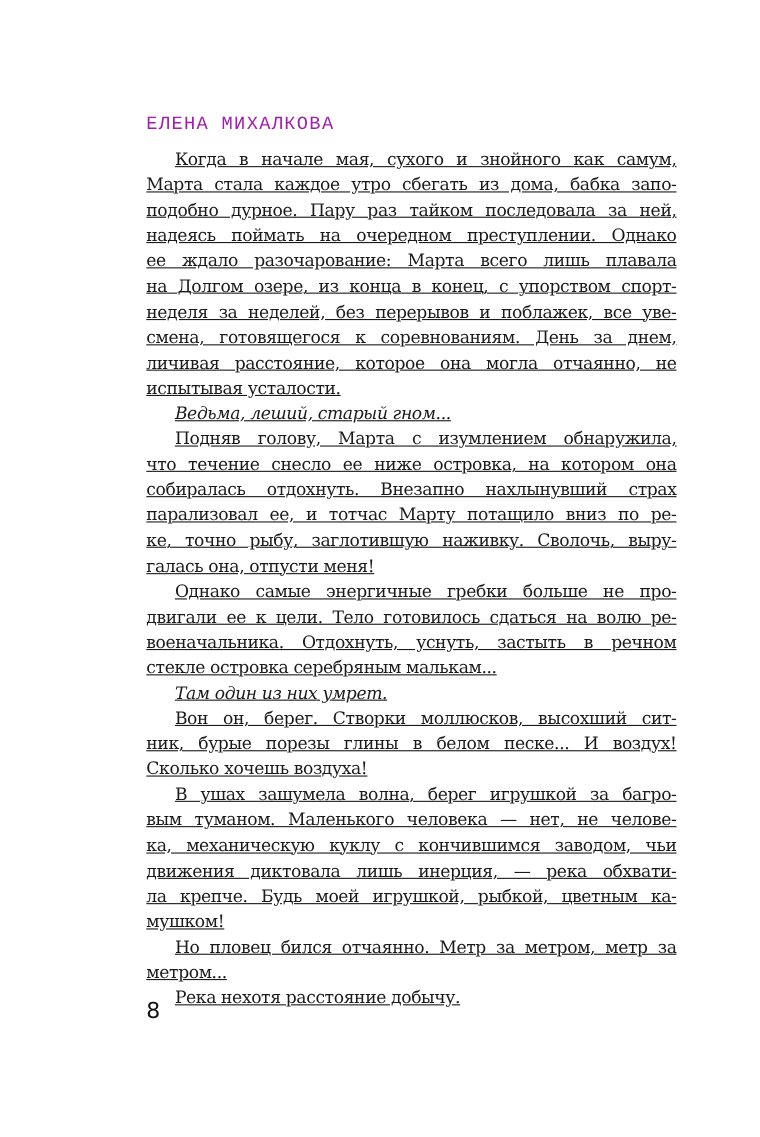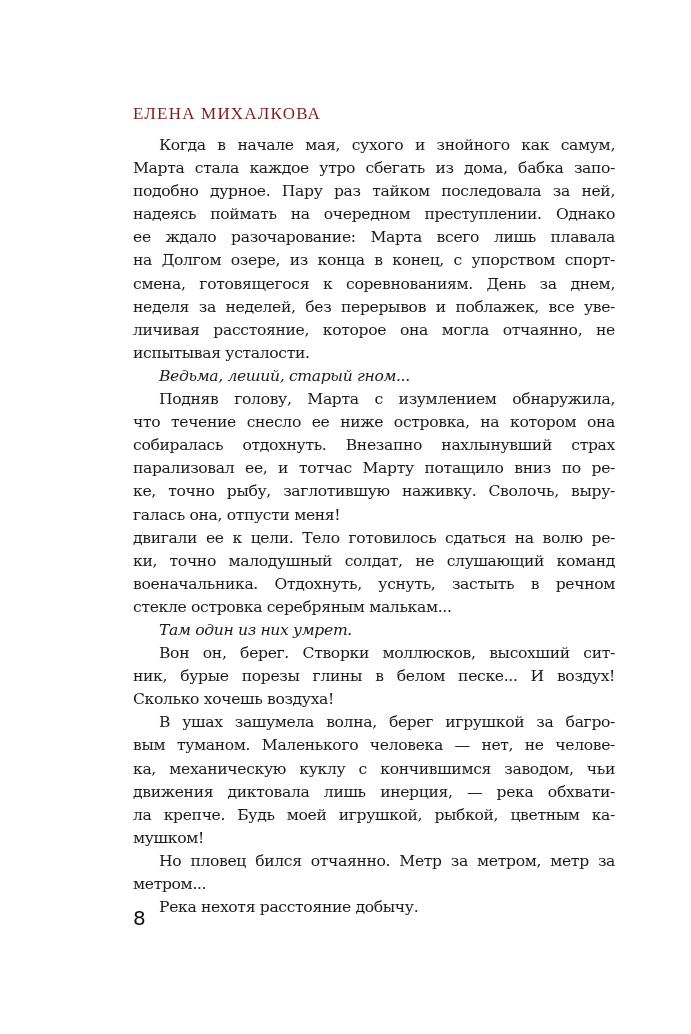--- a/index.html
+++ b/index.html
@@ -6,42 +6,43 @@
   body {
     width: 691px; height: 1034px;
     background: #ffffff;
     position: relative;
     overflow: hidden;
     color: #1a1a1a;
   }
   .page-header {
     position: absolute;
     left: 133px; top: 104px;
-    font-family: Liberation Serif, serif;
+    font-family: Liberation Mono, monospace;
     font-size: 17px;
     letter-spacing: 1.2px;
-    color: #7f1d1d;
+    color: #a21caf;
     white-space: nowrap;
   }
   .text-block {
     position: absolute;
     left: 133px; top: 134px;
     width: 482px;
     font-family: "DejaVu Serif", serif;
     font-size: 15.6px;
     line-height: 23.1px;
     color: #1a1a1a;
   }
   .line {
     display: block;
     height: 23.1px;
     white-space: nowrap;
     text-align: justify;
     text-align-last: justify;
     letter-spacing: -0.35px;
+    text-decoration: underline;
   }
   .line.last { text-align-last: left; }
   .line.indent { padding-left: 26px; }
   .line.italic { font-style: italic; }
   .page-number {
     position: absolute;
     left: 133px; top: 906px;
     font-family: "DejaVu Sans", sans-serif;
     font-size: 20px;
     color: #111;
@@ -52,33 +53,33 @@
 
 <div class="page-header">ЕЛЕНА МИХАЛКОВА</div>
 
 <div class="text-block" id="text-block">
     <span class="line indent">Когда в начале мая, сухого и знойного как самум,</span>
     <span class="line">Марта стала каждое утро сбегать из дома, бабка запо-</span>
     <span class="line">подобно дурное. Пару раз тайком последовала за ней,</span>
     <span class="line">надеясь поймать на очередном преступлении. Однако</span>
     <span class="line">ее ждало разочарование: Марта всего лишь плавала</span>
     <span class="line">на Долгом озере, из конца в конец, с упорством спорт-</span>
+    <span class="line">неделя за неделей, без перерывов и поблажек, все уве-</span>
     <span class="line">смена, готовящегося к соревнованиям. День за днем,</span>
-    <span class="line">неделя за неделей, без перерывов и поблажек, все уве-</span>
     <span class="line">личивая расстояние, которое она могла отчаянно, не</span>
     <span class="line last">испытывая усталости.</span>
     <span class="line indent italic last">Ведьма, леший, старый гном...</span>
     <span class="line indent">Подняв голову, Марта с изумлением обнаружила,</span>
     <span class="line">что течение снесло ее ниже островка, на котором она</span>
     <span class="line">собиралась отдохнуть. Внезапно нахлынувший страх</span>
     <span class="line">парализовал ее, и тотчас Марту потащило вниз по ре-</span>
     <span class="line">ке, точно рыбу, заглотившую наживку. Сволочь, выру-</span>
     <span class="line last">галась она, отпусти меня!</span>
+    <span class="line indent">Однако самые энергичные гребки больше не про-</span>
     <span class="line">двигали ее к цели. Тело готовилось сдаться на волю ре-</span>
-    <span class="line">ки, точно малодушный солдат, не слушающий команд</span>
     <span class="line">военачальника. Отдохнуть, уснуть, застыть в речном</span>
     <span class="line last">стекле островка серебряным малькам...</span>
     <span class="line indent italic last">Там один из них умрет.</span>
     <span class="line indent">Вон он, берег. Створки моллюсков, высохший сит-</span>
     <span class="line">ник, бурые порезы глины в белом песке... И воздух!</span>
     <span class="line last">Сколько хочешь воздуха!</span>
     <span class="line indent">В ушах зашумела волна, берег игрушкой за багро-</span>
     <span class="line">вым туманом. Маленького человека — нет, не челове-</span>
     <span class="line">ка, механическую куклу с кончившимся заводом, чьи</span>
     <span class="line">движения диктовала лишь инерция, — река обхвати-</span>

